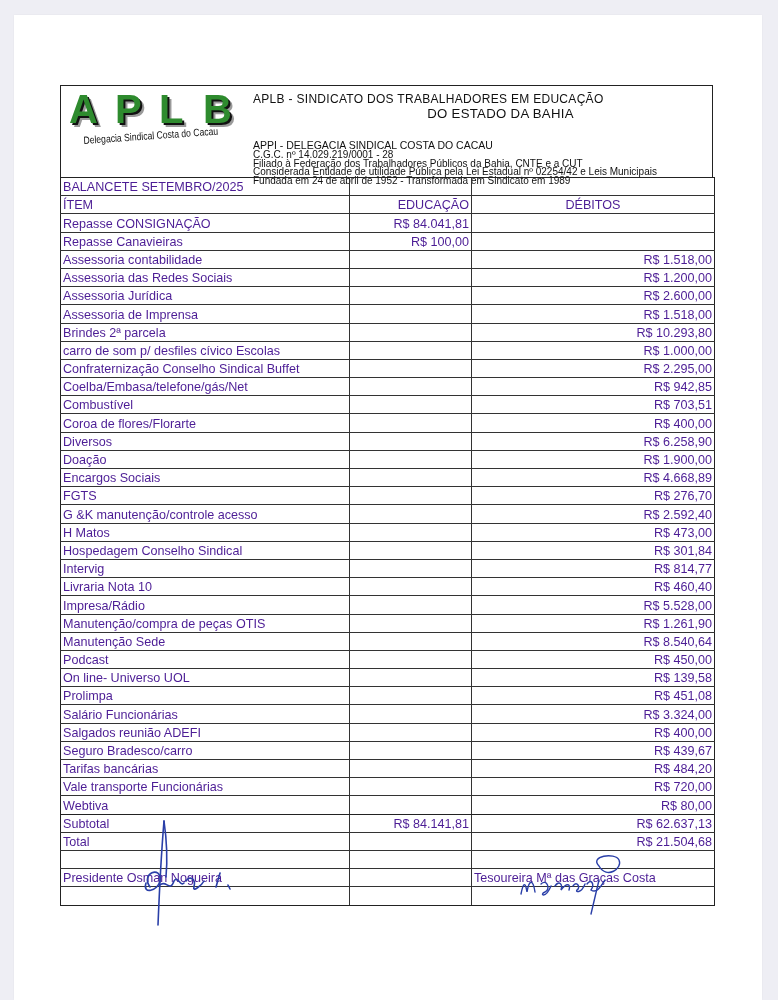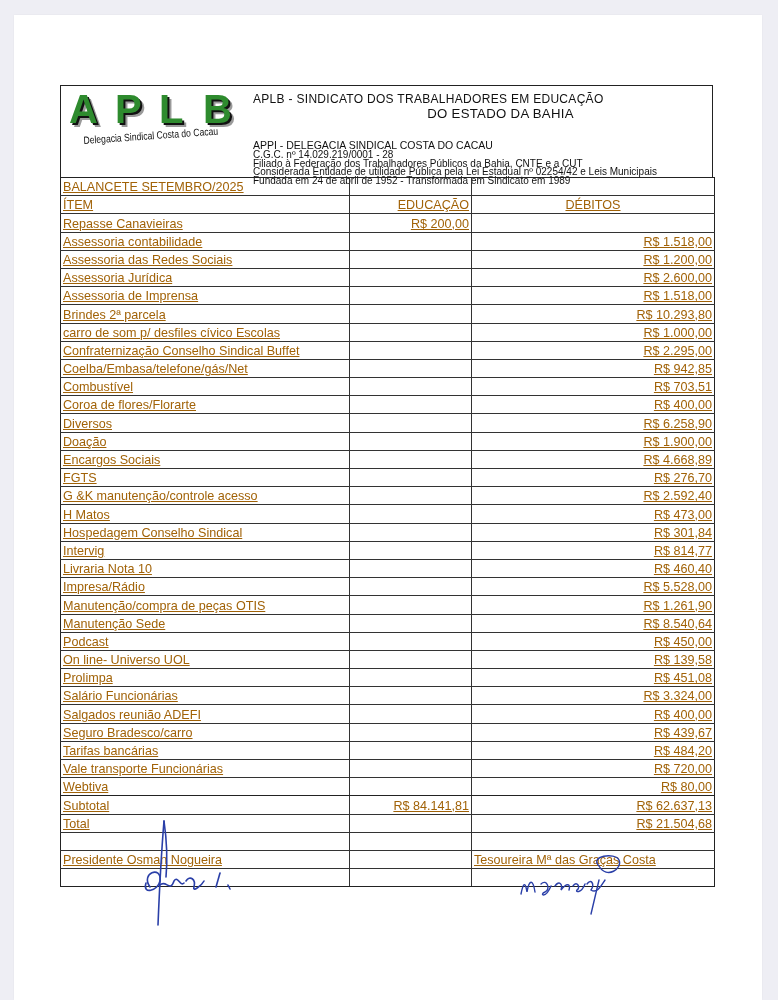--- a/index.html
+++ b/index.html
@@ -47,22 +47,21 @@
   .lh-small { font-size: 10px; line-height: 8.6px; white-space: nowrap; }
   .lh-small:first-of-type { margin-top: 2px; }
 
   table.ledger {
     position: absolute;
     left: 60px; top: 177px;
     width: 654px;
     border-collapse: collapse;
     table-layout: fixed;
     font-size: 12.6px;
-    color: #a16207;
-    text-decoration: underline;
+    color: #4c1d95;
   }
   table.ledger td {
     border: 1px solid #333;
     height: 17.2px;
     padding: 0 2px;
     line-height: 16px;
     white-space: nowrap;
     overflow: hidden;
     vertical-align: bottom;
   }
@@ -123,23 +122,28 @@
     <tr>
       <td>BALANCETE SETEMBRO/2025</td>
       <td></td>
       <td></td>
     </tr>
     <tr>
       <td>ÍTEM</td>
       <td class="num">EDUCAÇÃO</td>
       <td class="center">DÉBITOS</td>
     </tr>
+  <tr>
+        <td>Repasse CONSIGNAÇÃO</td>
+        <td class="num">R$ 84.041,81</td>
+        <td class="num"></td>
+      </tr>
       <tr>
         <td>Repasse Canavieiras</td>
-        <td class="num">R$ 200,00</td>
+        <td class="num">R$ 100,00</td>
         <td class="num"></td>
       </tr>
       <tr>
         <td>Assessoria contabilidade</td>
         <td class="num"></td>
         <td class="num">R$ 1.518,00</td>
       </tr>
       <tr>
         <td>Assessoria das Redes Sociais</td>
         <td class="num"></td>

